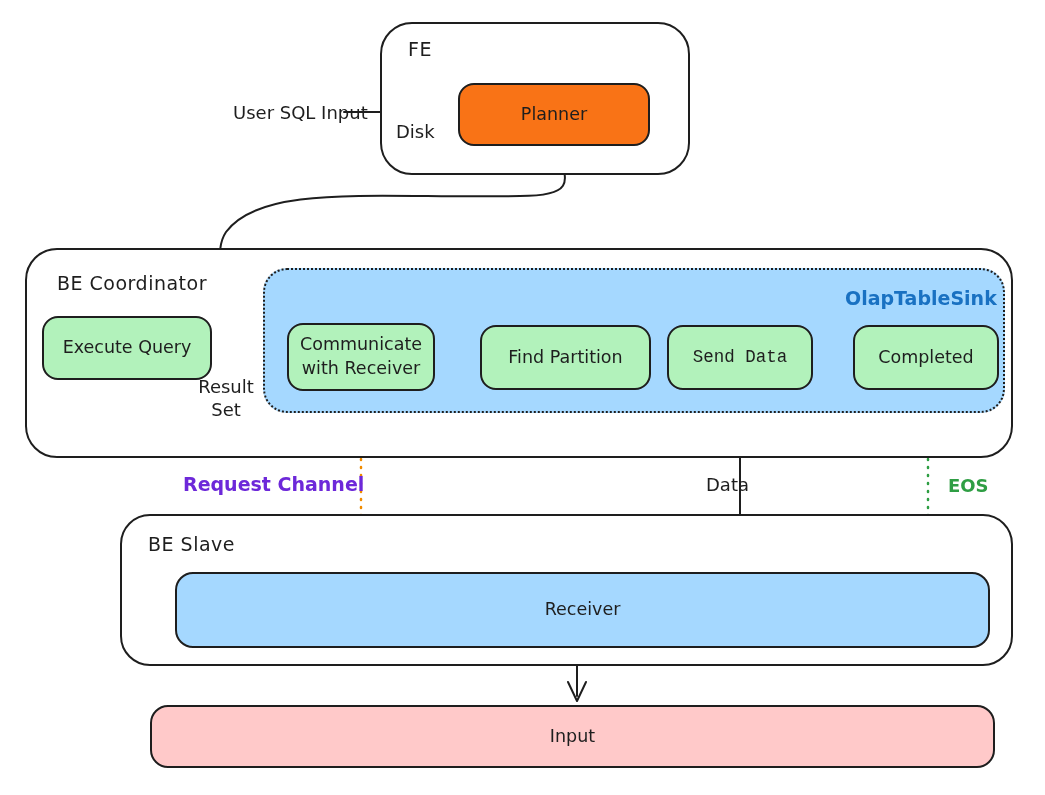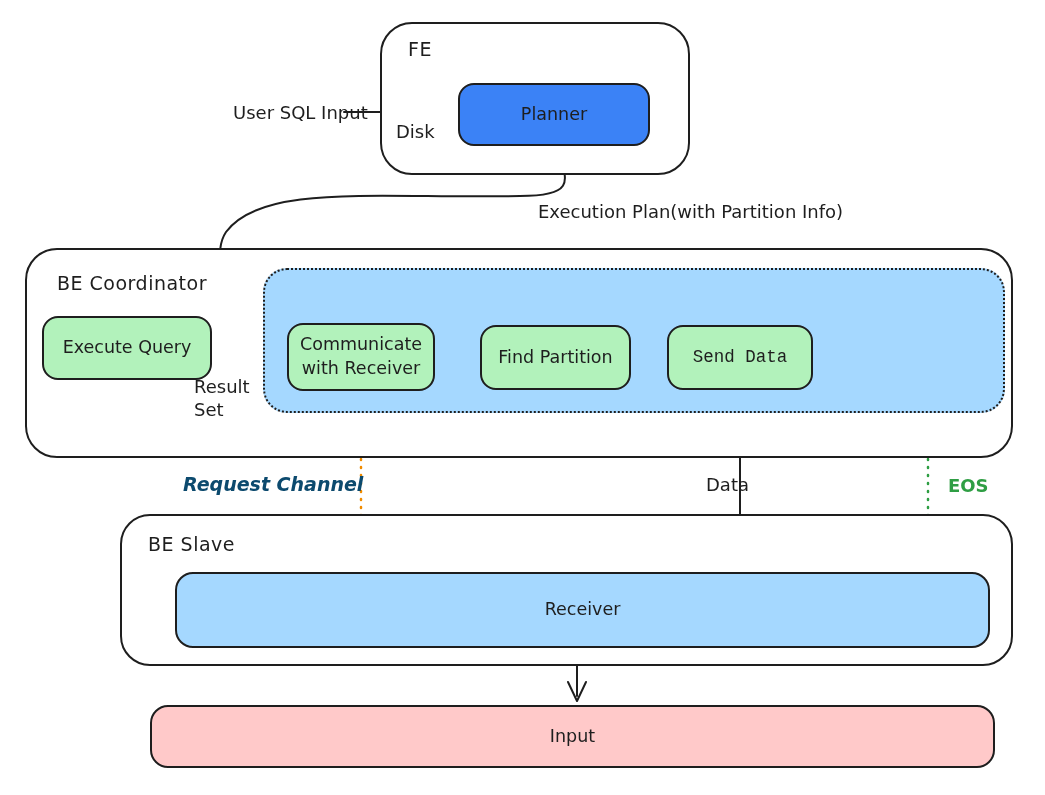--- a/index.html
+++ b/index.html
@@ -18,29 +18,29 @@
     background:#a5d8ff;border:2.5px dotted #1e1e1e;border-radius:24px;
   }
   .sink-label{font-size:19px;color:#1971c2;font-weight:bold;white-space:nowrap;}
   
   .node{
     display:flex;align-items:center;justify-content:center;text-align:center;
     border:2px solid #1e1e1e;border-radius:16px;font-size:17.5px;line-height:1.35;
     padding:2px 6px;
   }
   .green{background:#b2f2bb;}
-  .yellow{background:#3b82f6;}
+  .yellow{background:#f97316;}
   .blue{background:#a5d8ff;}
   .pink{background:#ffc9c9;}
   .wide{border-radius:18px;}
   
   .lbl{font-size:18px;white-space:nowrap;}
-  .lbl-orange{color:#0c4a6e;font-weight:bold;font-size:19px;font-style:italic;}
+  .lbl-orange{color:#6d28d9;font-weight:bold;font-size:19px;}
   .lbl-green{color:#2f9e44;font-weight:bold;}
-  .lbl-2line{white-space:normal;text-align:left;line-height:1.3;}
+  .lbl-2line{white-space:normal;text-align:center;line-height:1.3;}
   svg.wires{position:absolute;left:0;top:0;pointer-events:none;}
   svg .wire{fill:none;stroke:#1e1e1e;stroke-width:2;stroke-linecap:round;stroke-linejoin:round;}
   svg .dotted-o{fill:none;stroke:#f08c00;stroke-width:2.5;stroke-linecap:round;stroke-dasharray:1 7;}
   svg .dotted-g{fill:none;stroke:#2f9e44;stroke-width:2.5;stroke-linecap:round;stroke-dasharray:1 7;}
 </style>
 </head>
 <body>
 
 <div id="canvas">
 
@@ -103,40 +103,43 @@
   </svg>
 
   <div class="abs frame" style="left:380px;top:22px;width:310px;height:153px;"></div>
   <div class="abs frame-label" style="left:408px;top:38px;">FE</div>
   <div class="abs node yellow" style="left:458px;top:83px;width:192px;height:63px;">
     <span>Planner</span>
   </div>
 
   <div class="abs lbl" style="left:186px;top:102px;margin-left:47px;">User SQL Input</div>
   <div class="abs lbl" style="left:396px;top:121px;">Disk</div>
-  <div class="abs lbl" style="left:538px;top:201px;">Execution Plan(with Partition Info)</div>
 
   <div class="abs frame" style="left:25px;top:248px;width:988px;height:210px;"></div>
   <div class="abs frame-label" style="left:57px;top:272px;">BE Coordinator</div>
 
   <div class="abs sink" style="left:263px;top:268px;width:742px;height:145px;"></div>
+  <div class="abs sink-label" style="left:845px;top:287px;">OlapTableSink</div>
 
   <div class="abs node green" style="left:42px;top:316px;width:170px;height:64px;">
     <span>Execute Query</span>
   </div>
   <div class="abs lbl lbl-2line" style="left:194px;top:375px;width:64px;">Result Set</div>
 
   <div class="abs node green" style="left:287px;top:323px;width:148px;height:68px;">
     <span>Communicate with Receiver</span>
   </div>
-  <div class="abs node green" style="left:480px;top:325px;width:151px;height:65px;">
+  <div class="abs node green" style="left:480px;top:325px;width:171px;height:65px;">
     <span>Find Partition</span>
   </div>
   <div class="abs node green" style="left:667px;top:325px;width:146px;height:65px;font-family:Liberation Mono, monospace;">
     <span>Send Data</span>
+  </div>
+  <div class="abs node green" style="left:853px;top:325px;width:146px;height:65px;">
+    <span>Completed</span>
   </div>
 
   <div class="abs lbl lbl-orange" style="left:183px;top:473px;">Request Channel</div>
   <div class="abs lbl" style="left:706px;top:474px;">Data</div>
   <div class="abs lbl lbl-green" style="left:948px;top:475px;">EOS</div>
 
   <div class="abs frame" style="left:120px;top:514px;width:893px;height:152px;border-radius:30px;"></div>
   <div class="abs frame-label" style="left:148px;top:533px;">BE Slave</div>
   <div class="abs node blue wide" style="left:175px;top:572px;width:815px;height:76px;text-align:right;">
     <span>Receiver</span>

